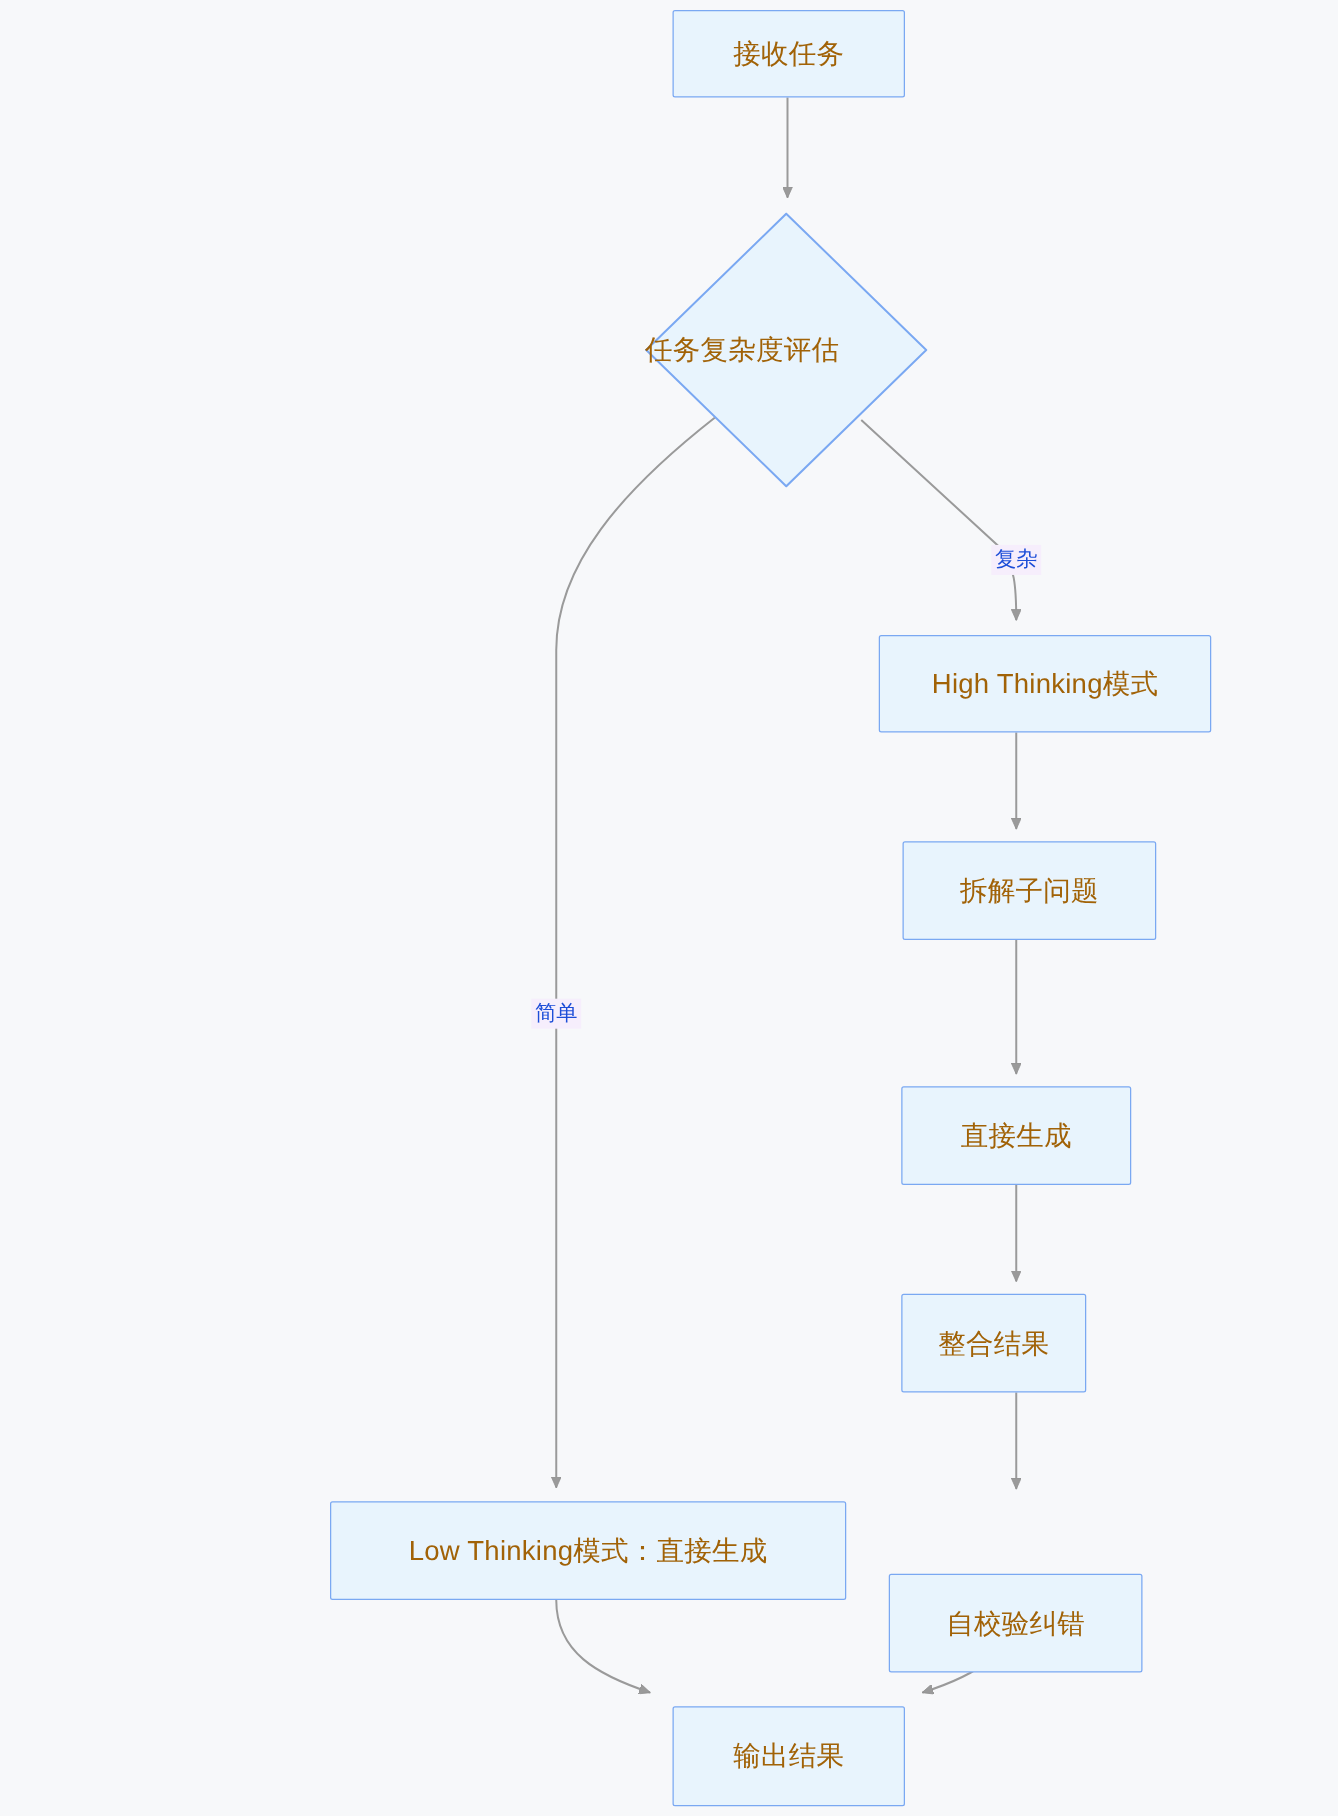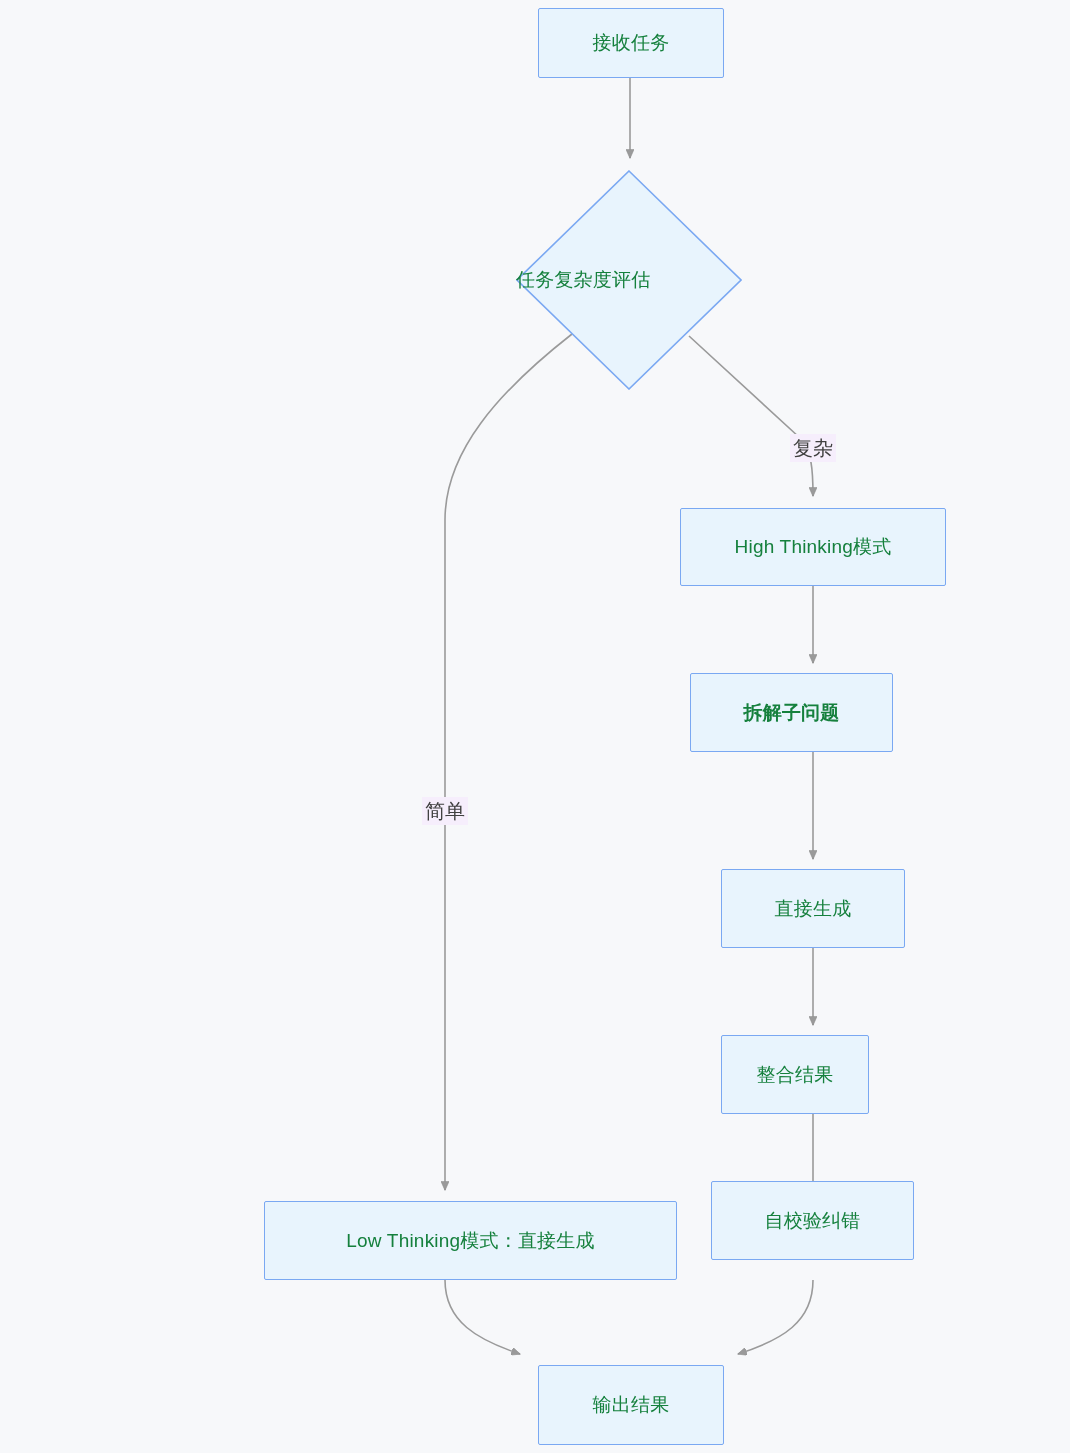--- a/index.html
+++ b/index.html
@@ -36,22 +36,22 @@
     align-items: center;
     justify-content: center;
     text-align: center;
   }
   .node-rect {
     background: #e8f4fd;
     border: 1.4px solid #7aa8f2;
     border-radius: 2px;
   }
   .node-label {
-    font-size: 19px;
-    color: #15803d;
+    font-size: 22px;
+    color: #a16207;
     line-height: 1.25;
     letter-spacing: 0.2px;
     white-space: nowrap;
   }
   .diamond-wrap {
     position: absolute;
   }
   .diamond-shape {
     position: absolute;
     left: 0;
@@ -65,22 +65,22 @@
     top: 0;
     width: 100%;
     height: 100%;
     display: flex;
     align-items: center;
     justify-content: flex-start;
   }
   .edge-label {
     position: absolute;
     background: #f6eefc;
-    color: #404040;
-    font-size: 20px;
+    color: #1d4ed8;
+    font-size: 17px;
     line-height: 1.3;
     padding: 1px 3px;
     white-space: nowrap;
     transform: translate(-50%, -50%);
   }
 </style>
 </head>
 <body>
 
 <div id="flow-root">
@@ -107,36 +107,36 @@
         <span class="node-label">接收任务</span>
       </div>
       <div class="diamond-wrap" style="left: 516px; top: 170px; width: 226px; height: 220px;">
         <svg class="diamond-shape" viewBox="0 0 226 220">
           <polygon points="113,1 225,110 113,219 1,110" fill="#e8f4fd" stroke="#7aa8f2" stroke-width="1.6"></polygon>
         </svg>
         <div class="diamond-text">
           <span class="node-label">任务复杂度评估</span>
         </div>
       </div>
-      <div class="node node-rect" style="left: 680px; top: 508px; width: 266px; height: 78px;">
+      <div class="node node-rect" style="left: 703px; top: 508px; width: 266px; height: 78px;">
         <span class="node-label">High Thinking模式</span>
       </div>
-      <div class="node node-rect" style="left: 690px; top: 673px; width: 203px; height: 79px; font-weight: bold;">
+      <div class="node node-rect" style="left: 722px; top: 673px; width: 203px; height: 79px;">
         <span class="node-label">拆解子问题</span>
       </div>
       <div class="node node-rect" style="left: 721px; top: 869px; width: 184px; height: 79px;">
         <span class="node-label">直接生成</span>
       </div>
       <div class="node node-rect" style="left: 721px; top: 1035px; width: 148px; height: 79px;">
         <span class="node-label">整合结果</span>
       </div>
       <div class="node node-rect" style="left: 264px; top: 1201px; width: 413px; height: 79px;">
         <span class="node-label">Low Thinking模式：直接生成</span>
       </div>
-      <div class="node node-rect" style="left: 711px; top: 1181px; width: 203px; height: 79px;">
+      <div class="node node-rect" style="left: 711px; top: 1259px; width: 203px; height: 79px;">
         <span class="node-label">自校验纠错</span>
       </div>
       <div class="node node-rect" style="left: 538px; top: 1365px; width: 186px; height: 80px; text-align: center;">
         <span class="node-label">输出结果</span>
       </div>
     </div>
   <div id="label-layer">
       <div class="edge-label" style="left: 445px; top: 811px;">简单</div>
       <div class="edge-label" style="left: 813px; top: 448px;">复杂</div>
     </div>

